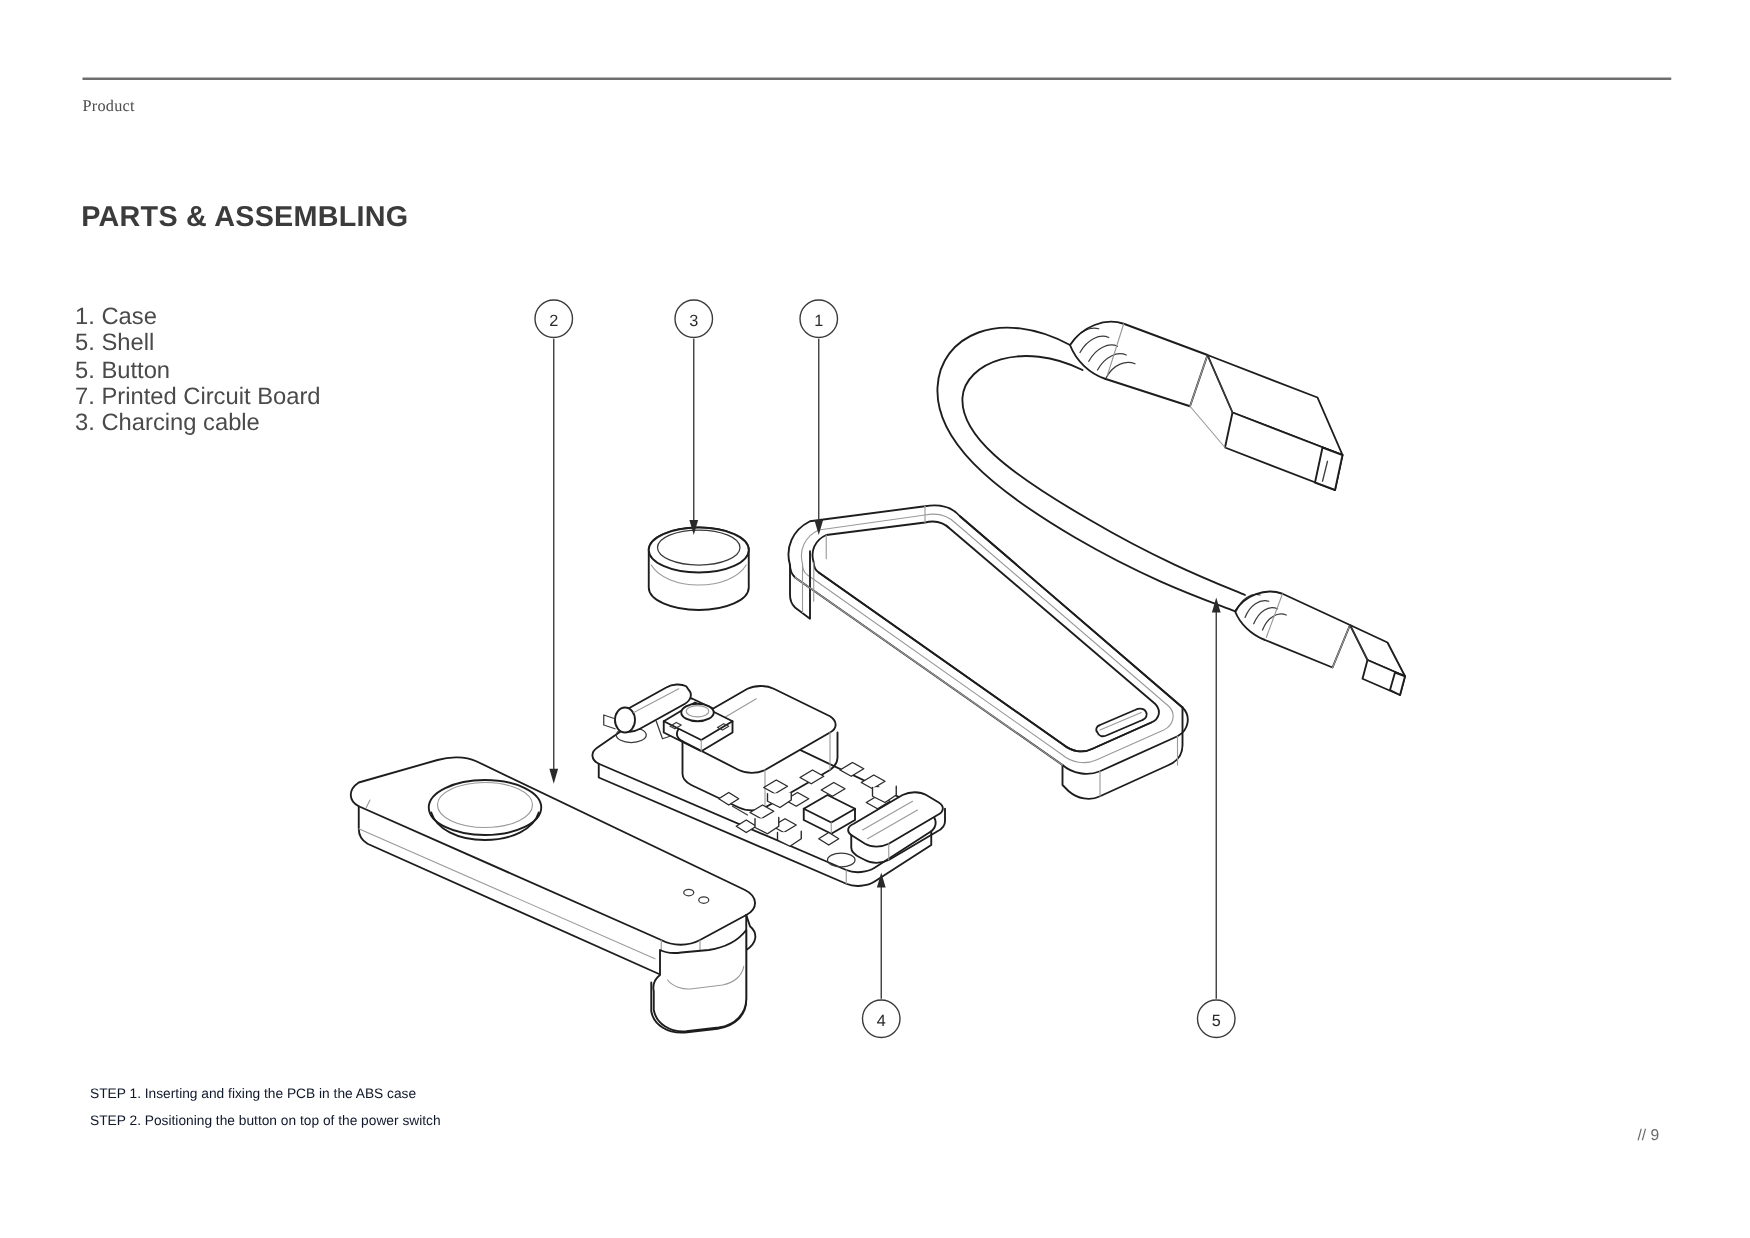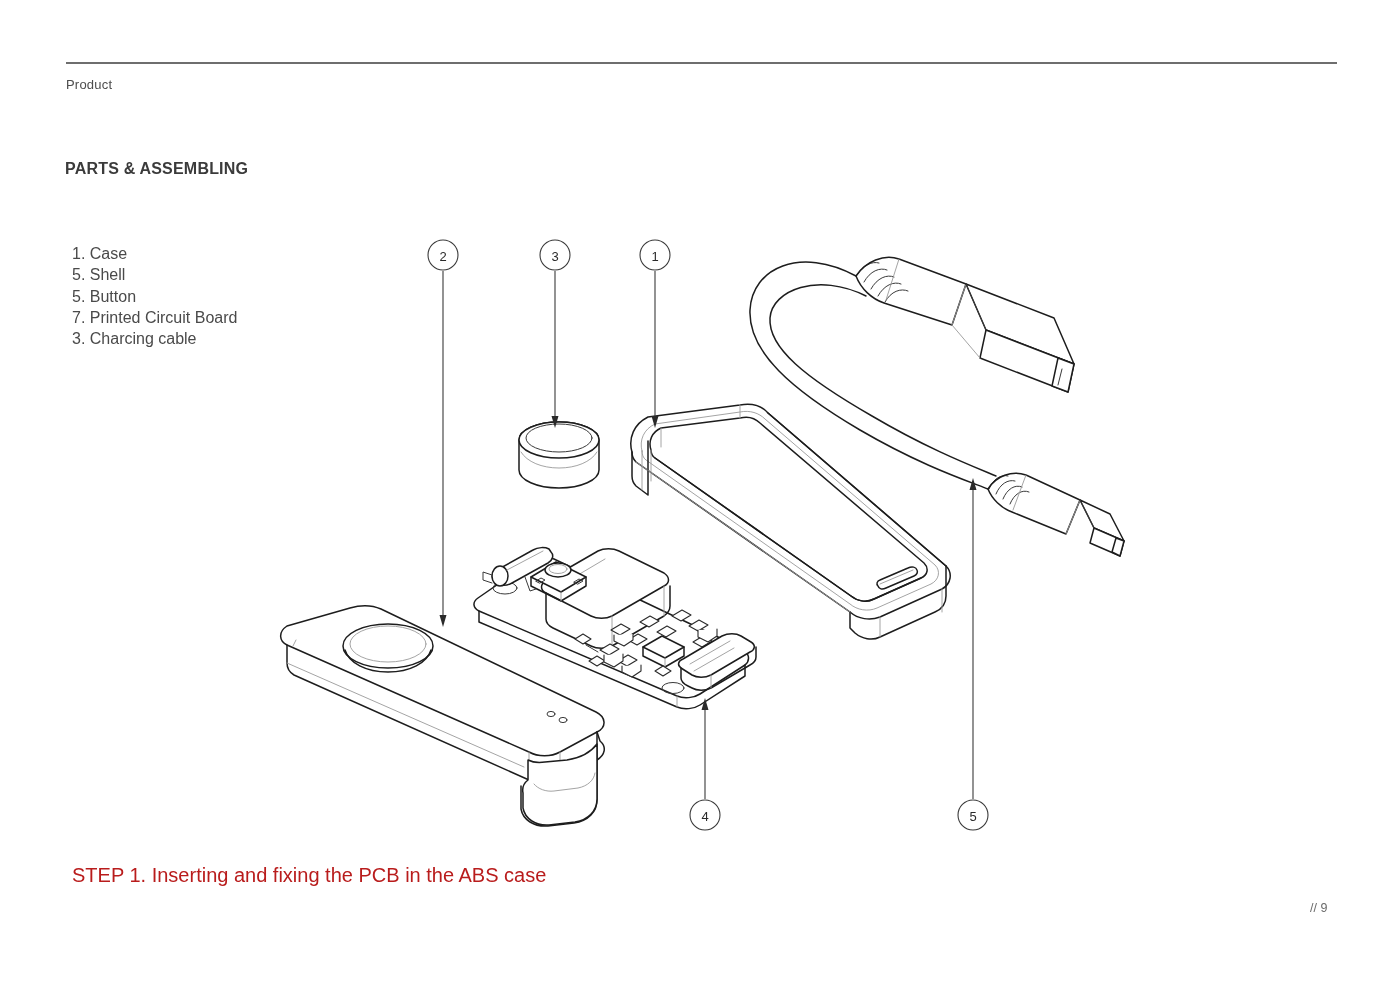--- a/index.html
+++ b/index.html
@@ -33,52 +33,53 @@
     background: #6e6e6e;
   }
   #header-label {
     position: absolute;
     left: 66px;
     top: 77px;
     font-size: 13px;
     color: #4d4d4d;
     letter-spacing: 0.2px;
     white-space: nowrap;
+    font-family: Liberation Serif, serif;
   }
 
   
   #page-title {
     position: absolute;
     left: 65px;
     top: 160px;
-    font-size: 16px;
+    font-size: 23px;
     font-weight: bold;
     color: #3b3b3b;
     letter-spacing: 0.2px;
     white-space: nowrap;
   }
 
   
   #parts-list {
     position: absolute;
-    left: 72px;
+    left: 60px;
     top: 243px;
-    font-size: 16px;
+    font-size: 19px;
     color: #4a4a4a;
     line-height: 21.3px;
   }
   #parts-list .part-row { white-space: nowrap; }
 
   
   #steps-list {
     position: absolute;
     left: 72px;
     top: 865px;
-    font-size: 20px;
-    color: #b91c1c;
+    font-size: 11px;
+    color: #0f172a;
     line-height: 21.5px;
   }
   #steps-list .step-row { white-space: nowrap; }
 
   
   #page-number {
     position: absolute;
     left: 1310px;
     top: 901px;
     font-size: 12.5px;
@@ -161,20 +162,21 @@
   <div id="parts-list">
     <div class="part-row">1. Case</div>
     <div class="part-row">5. Shell</div>
     <div class="part-row">5. Button</div>
     <div class="part-row">7. Printed Circuit Board</div>
     <div class="part-row">3. Charcing cable</div>
   </div>
 
   <div id="steps-list">
     <div class="step-row">STEP 1. Inserting and fixing the PCB in the ABS case</div>
+    <div class="step-row">STEP 2. Positioning the button on top of the power switch</div>
   </div>
 
   <div id="page-number">// 9</div>
 
   <svg id="diagram" viewBox="0 0 1400 990">
 
     <g>
 
       <path class="ln" d="M 856 276
                           C 800 246, 752 268, 750 310

